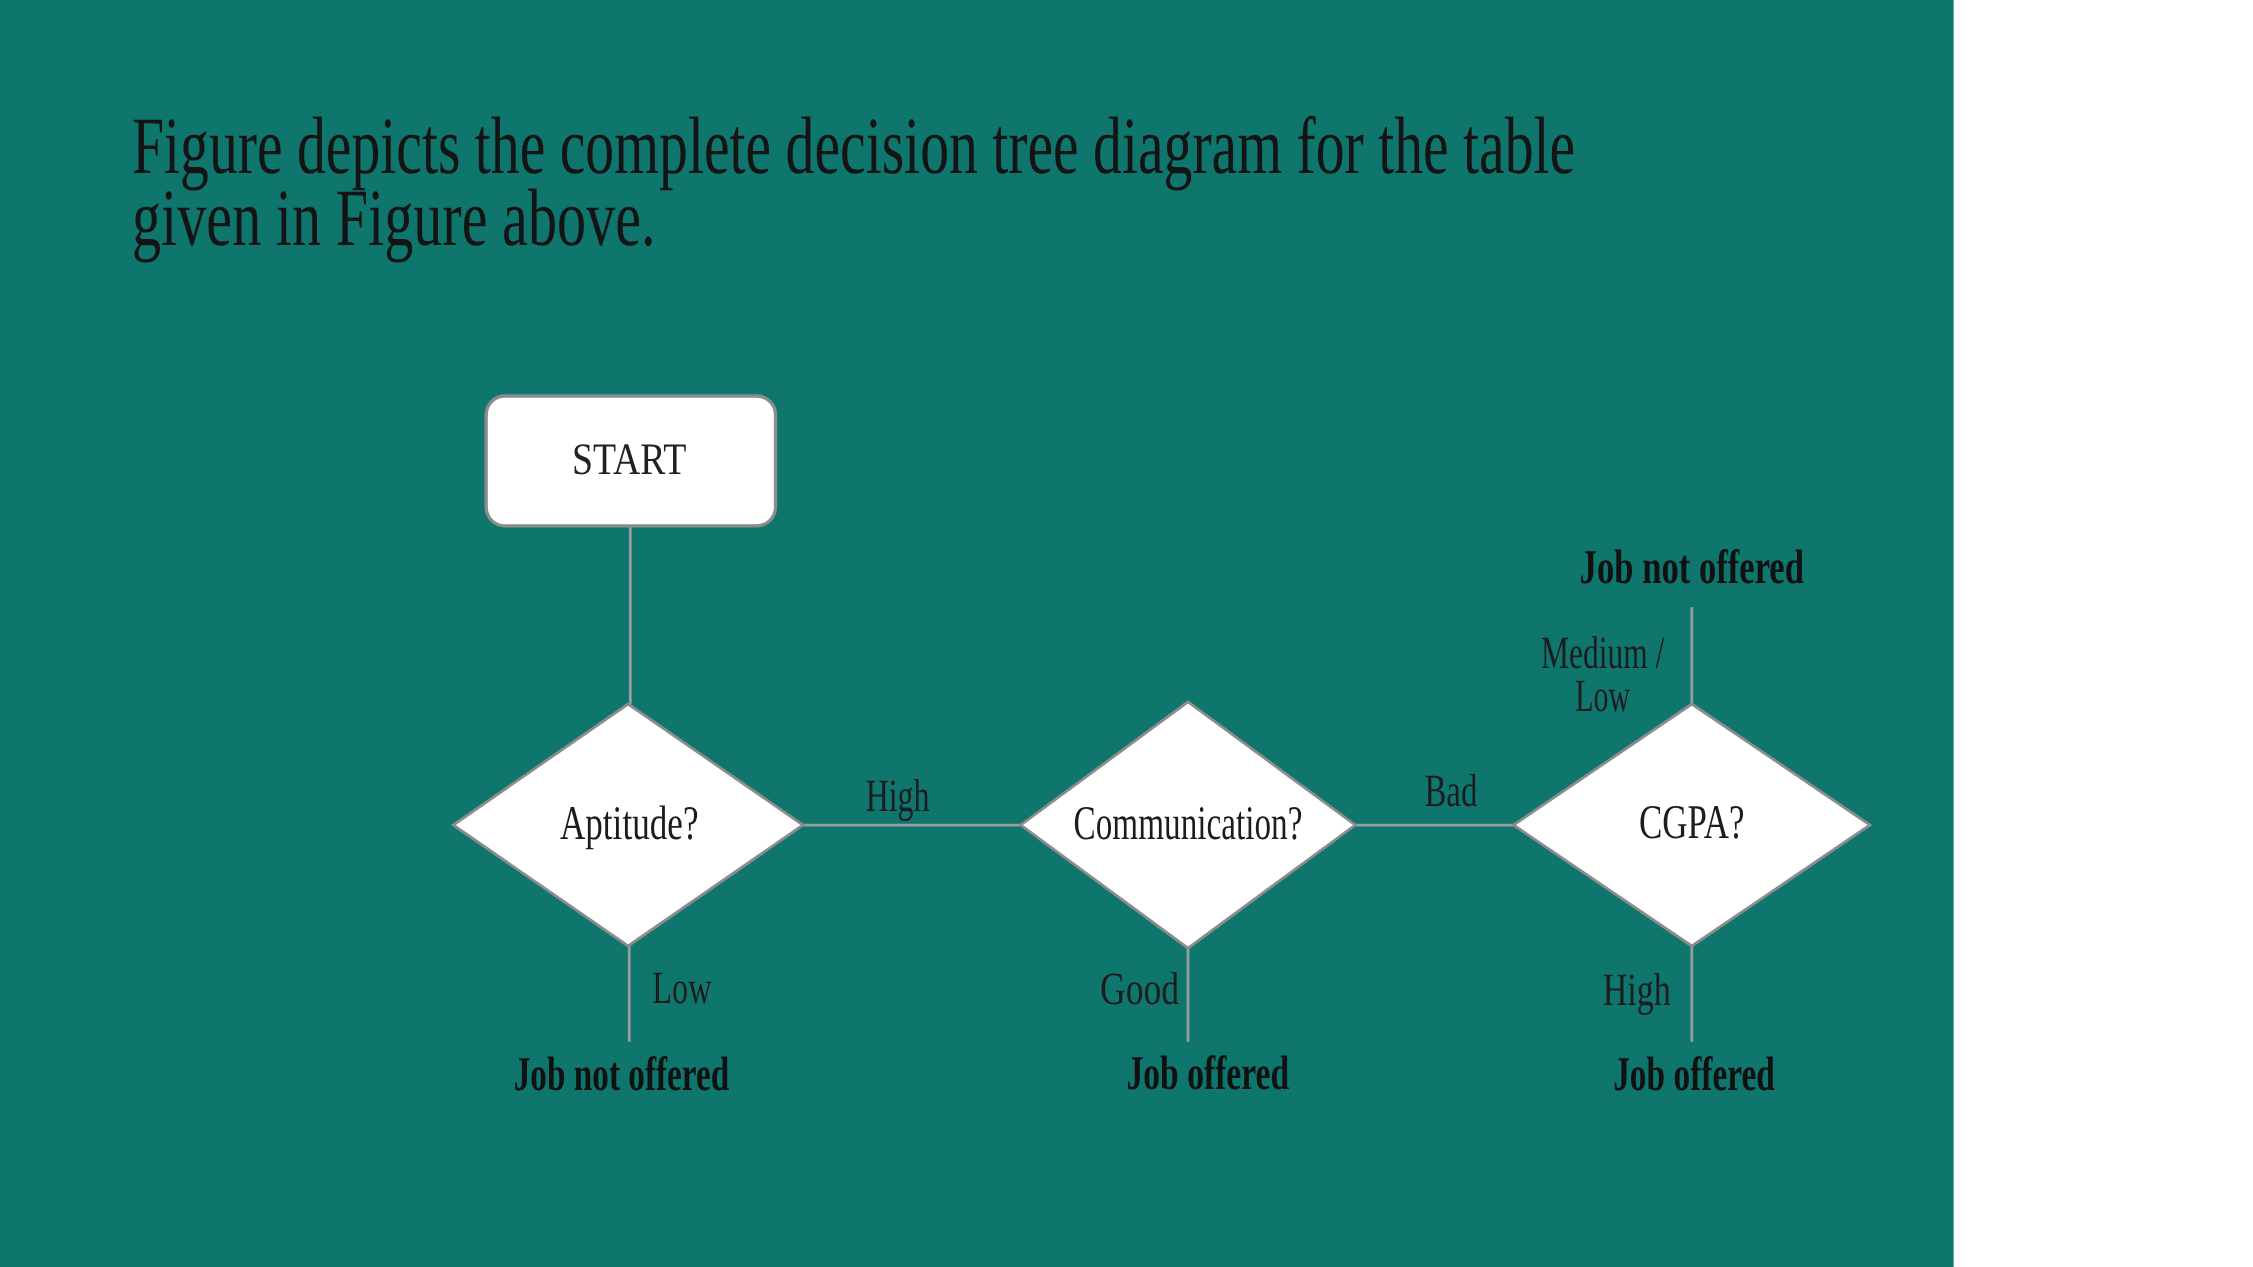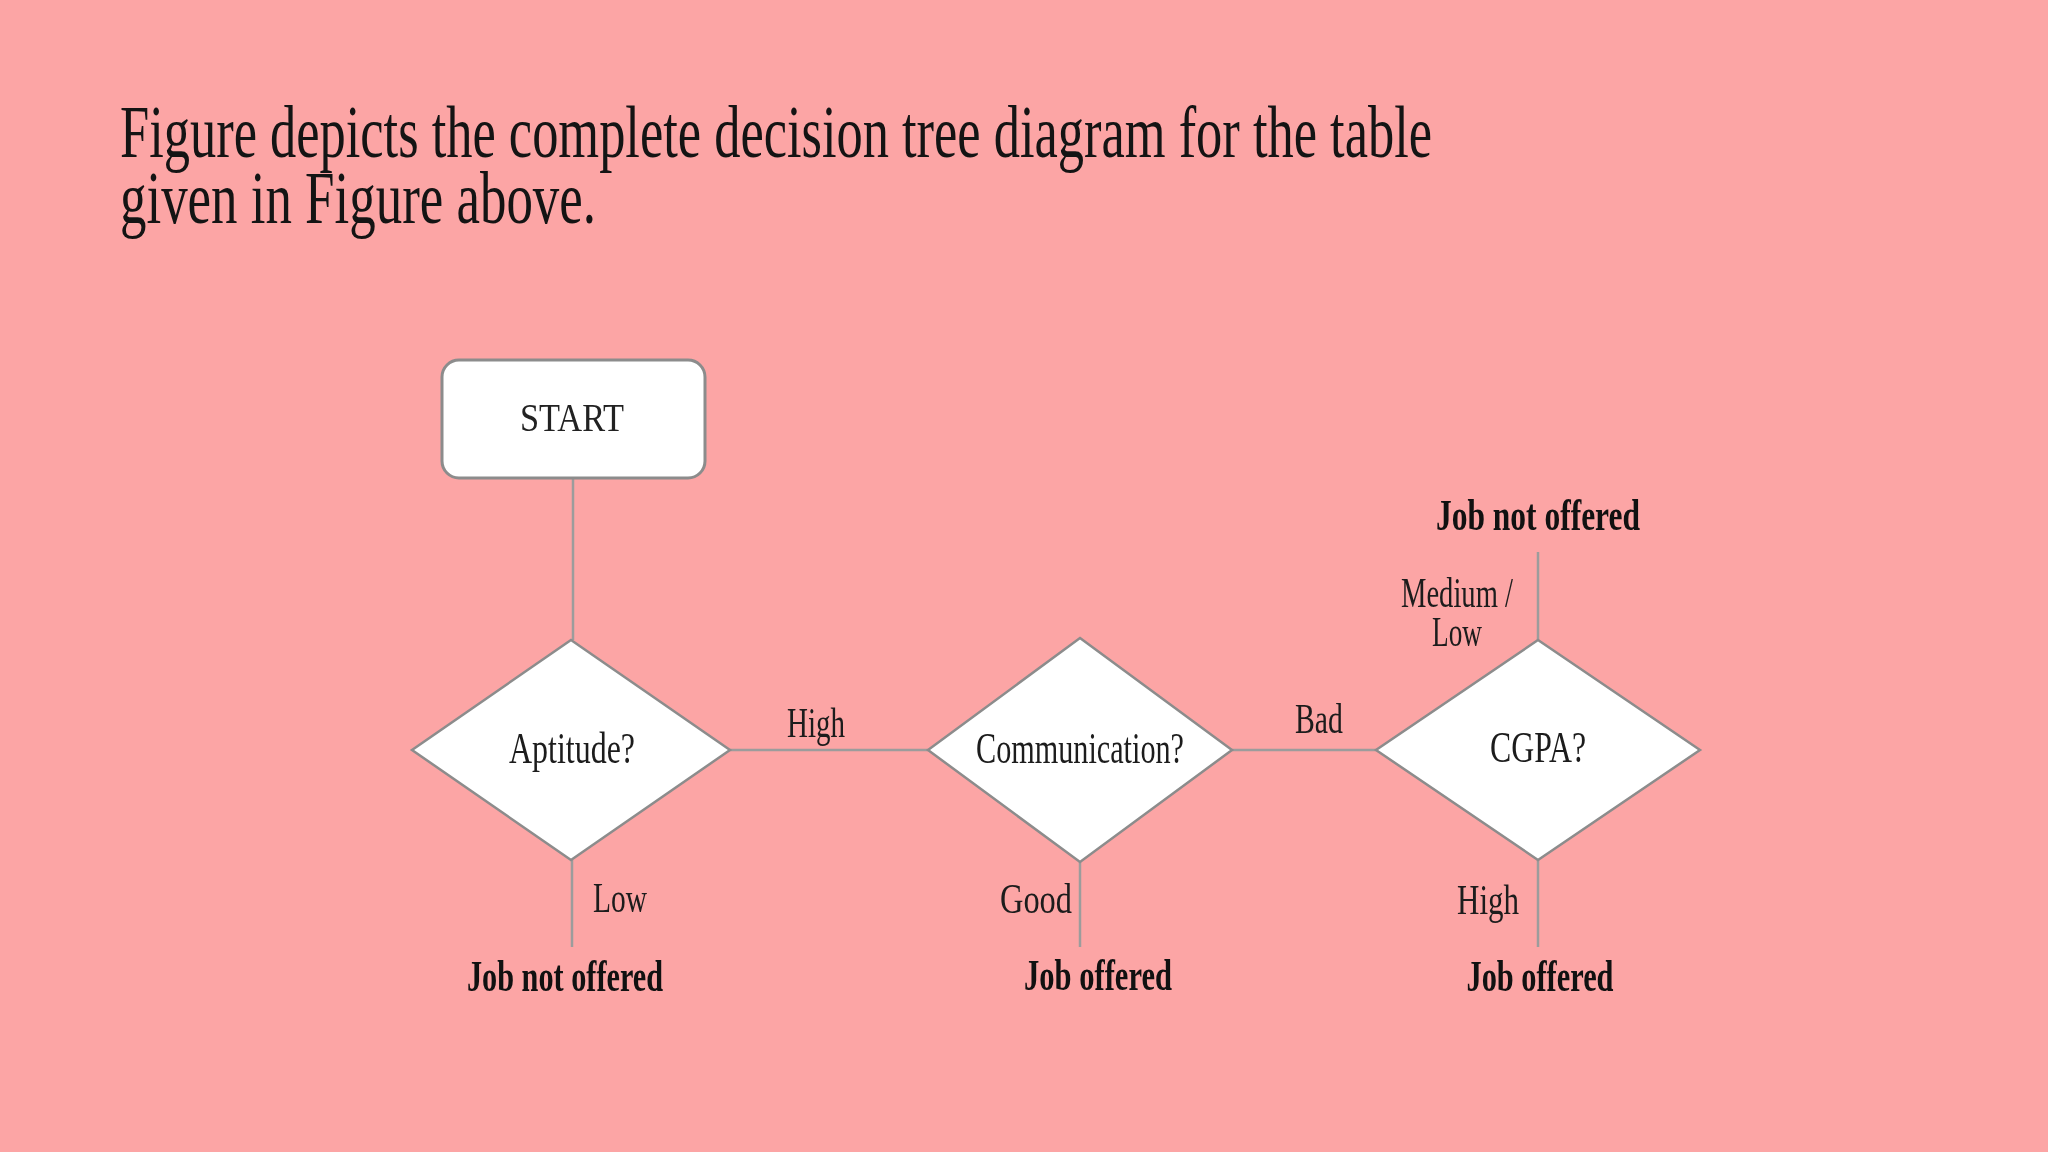--- a/index.html
+++ b/index.html
@@ -2,23 +2,23 @@
 <html><head>
 <meta charset="utf-8">
 <style>
   html, body {
     margin: 0;
     padding: 0;
     background: #ffffff;
   }
   .page {
     position: relative;
-    width: 2048px;
+    width: 1776px;
     height: 1152px;
-    background: #fca5a5;
+    background: #0f766e;
     overflow: hidden;
   }
   svg { display: block; }
 
   .caption {
     font-family: "Liberation Serif", serif;
     font-size: 74px;
     fill: #141414;
   }
   .start-label {

